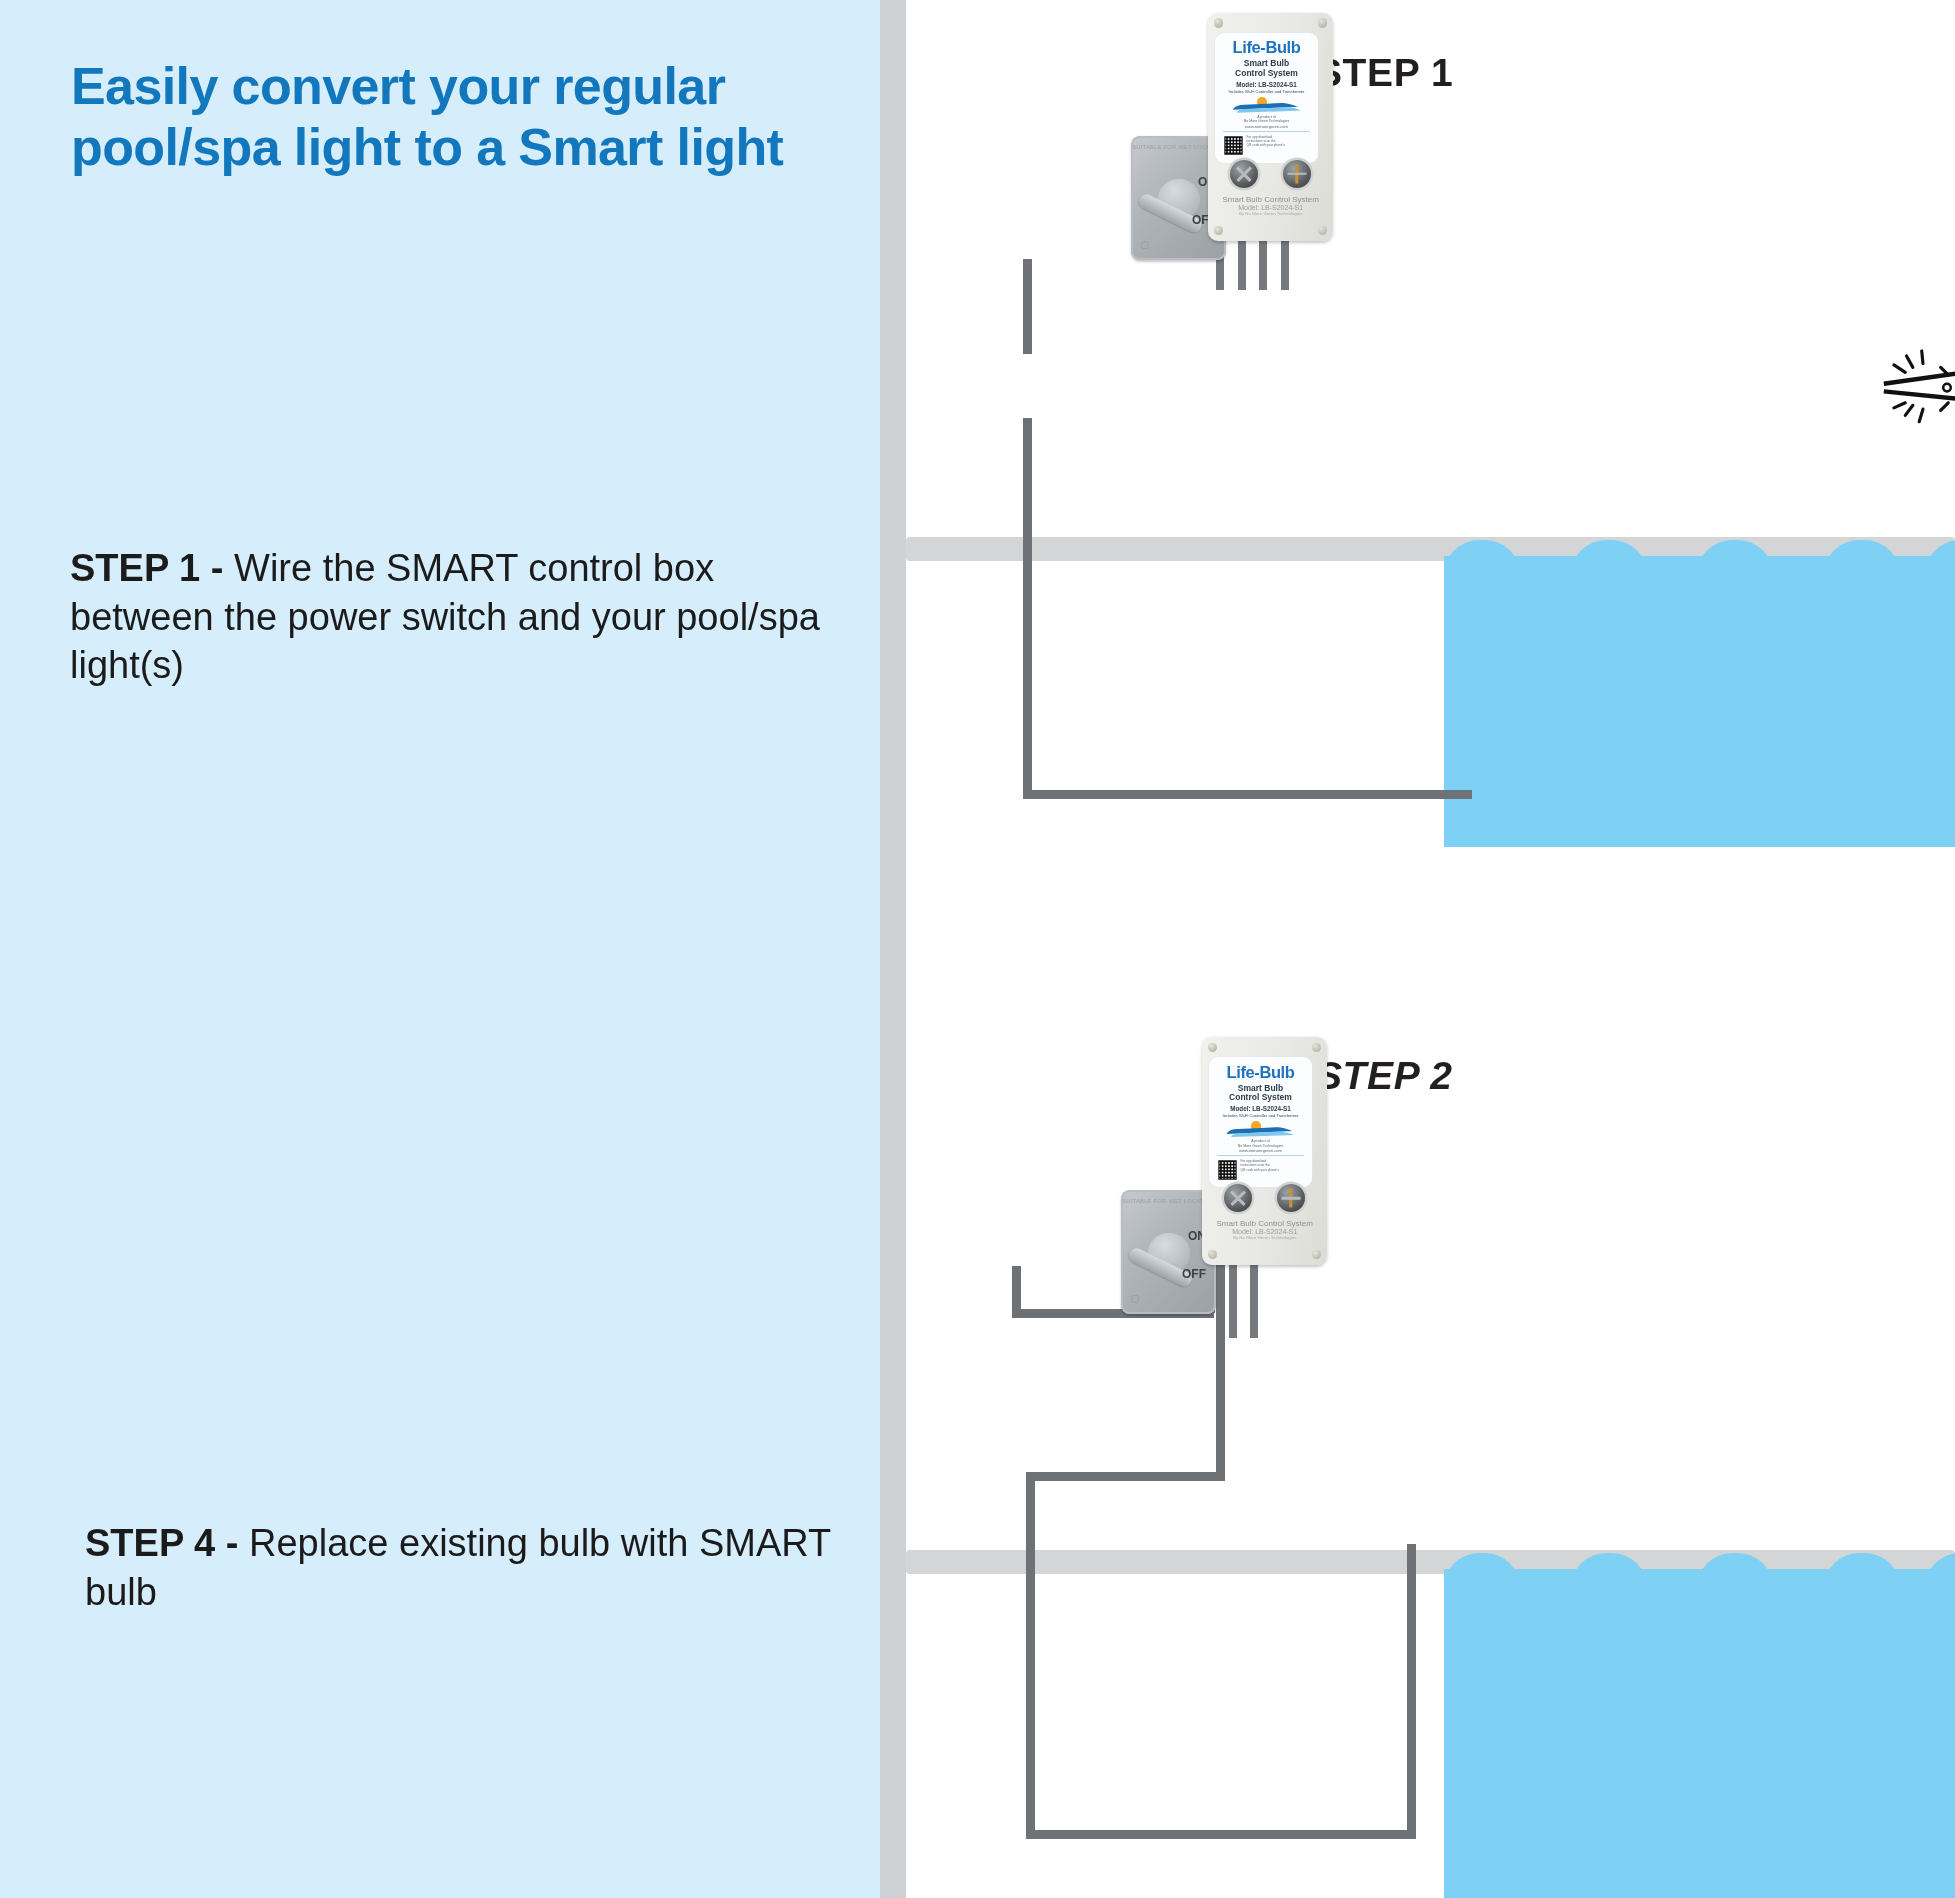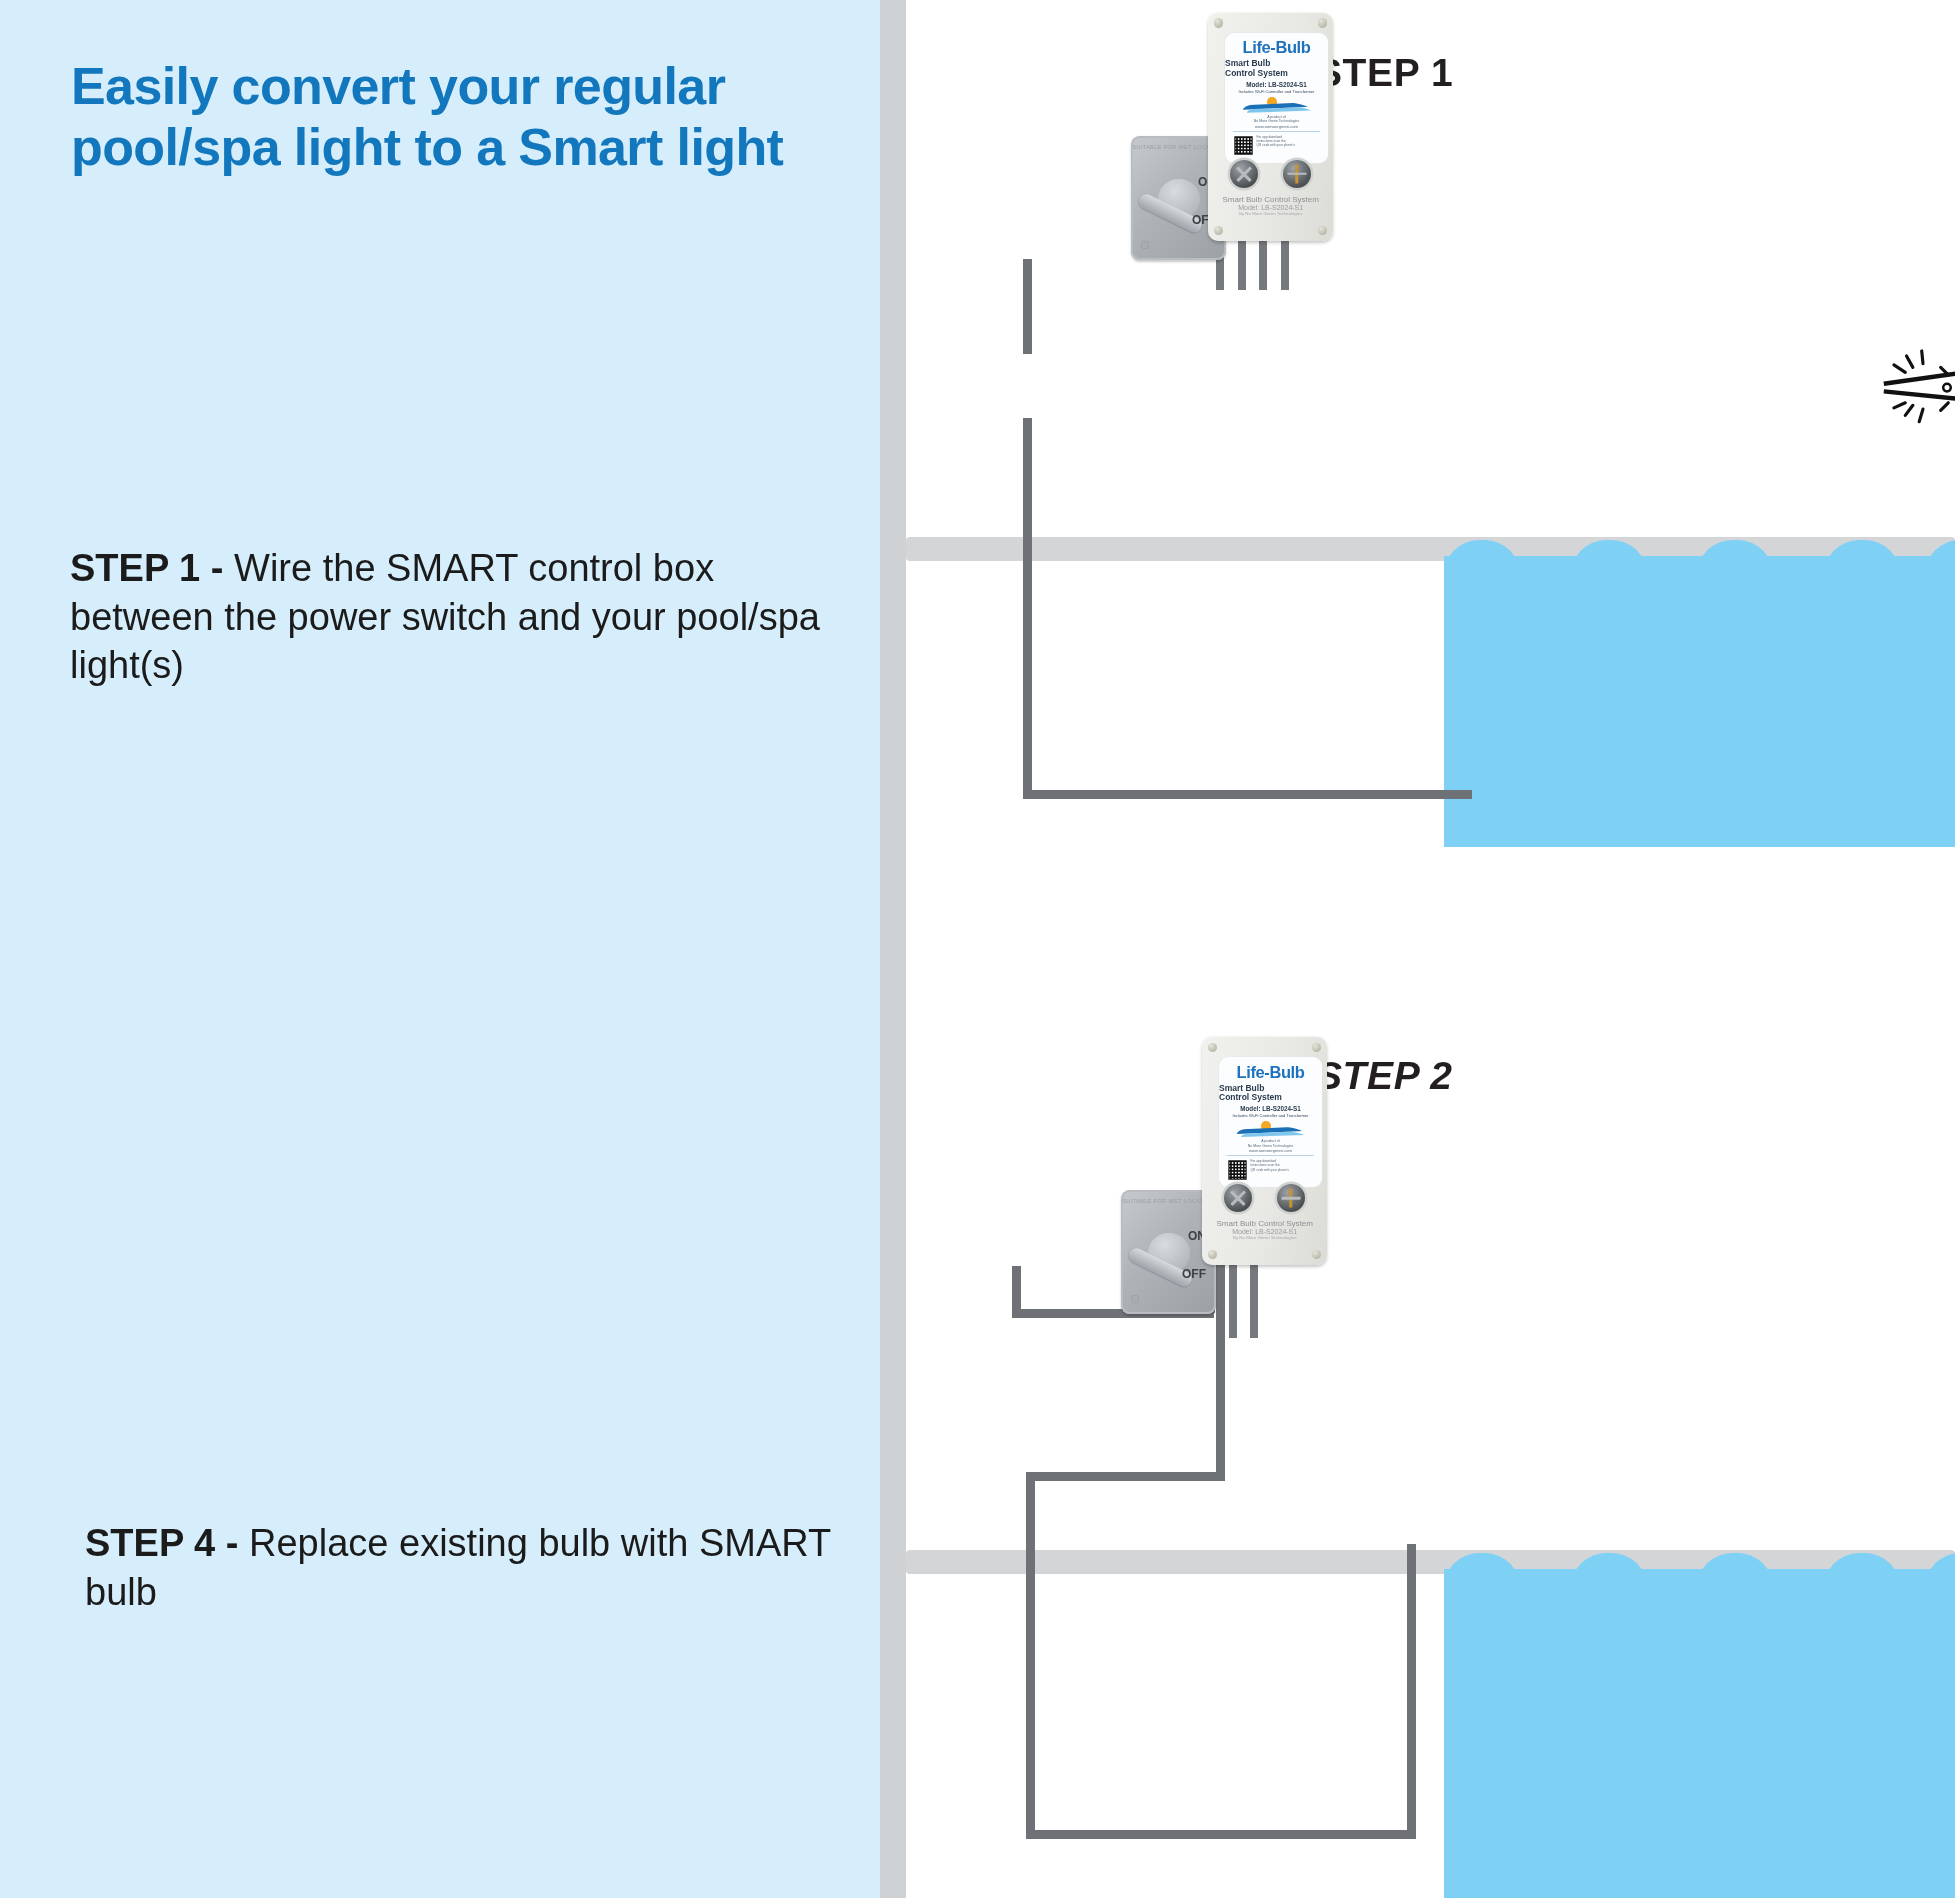--- a/index.html
+++ b/index.html
@@ -64,24 +64,24 @@
 
   
   .ctrlbox{position:absolute;width:125px;height:228px;border-radius:10px;
            background:linear-gradient(100deg,#f1f1ee 0%,#e8e8e4 55%,#dcdcd7 100%);
            box-shadow:0 1.3px 3.2px rgba(0,0,0,.22);}
   .ctrlbox .corner{position:absolute;width:9.5px;height:9.5px;border-radius:50%;
            background:radial-gradient(circle at 35% 30%,#e6e4d8,#a9a79a);}
   .ctrlbox .c-tl{left:5.7px;top:5.7px;} .ctrlbox .c-tr{right:5.7px;top:5.7px;}
   .ctrlbox .c-bl{left:5.7px;bottom:5.7px;} .ctrlbox .c-br{right:5.7px;bottom:5.7px;}
 
-  .label{position:absolute;left:17px;top:20px;width:103px;height:130px;border-radius:9px;
+  .label{position:absolute;left:7px;top:20px;width:103px;height:130px;border-radius:9px;
          background:#fbfdfe;box-shadow:0 0 0 0.6px #e3e6e8;overflow:hidden;}
   .brand{margin-top:5.7px;text-align:center;font-size:16.5px;font-weight:bold;color:#1f72bd;letter-spacing:-0.4px;}
-  .l-title{margin-top:1.9px;font-size:8.5px;font-weight:bold;color:#2a3b4d;line-height:1.15;}
+  .l-title{margin-top:1.9px;text-align:center;font-size:8.5px;font-weight:bold;color:#2a3b4d;line-height:1.15;}
   .l-model{margin-top:1.9px;text-align:center;font-size:6.3px;font-weight:bold;color:#2a3b4d;}
   .l-sub{margin-top:1.3px;text-align:center;font-size:4.1px;color:#3a4a5a;}
   .swoosh{position:relative;margin:2.5px auto 0;width:75px;height:16.5px;}
   .swoosh .sun{position:absolute;left:28px;top:0.6px;width:9.5px;height:9.5px;border-radius:50%;background:#f5a623;}
   .swoosh .w1{position:absolute;left:3.8px;top:5.7px;width:67px;height:7.6px;border-radius:50%/100% 100% 0 0;
        background:#1a6fb5;clip-path:polygon(0 40%,100% 0,100% 60%,0 100%);}
   .swoosh .w2{position:absolute;left:7.6px;top:10px;width:65px;height:6.3px;border-radius:50%/100% 100% 0 0;
        background:#7fc6ec;clip-path:polygon(0 45%,100% 5%,100% 65%,0 100%);}
   .l-prod{margin-top:1.9px;text-align:center;font-size:3.5px;color:#5b6b7a;line-height:1.25;}
   .l-url{text-align:center;font-size:4.1px;color:#5b6b7a;}

